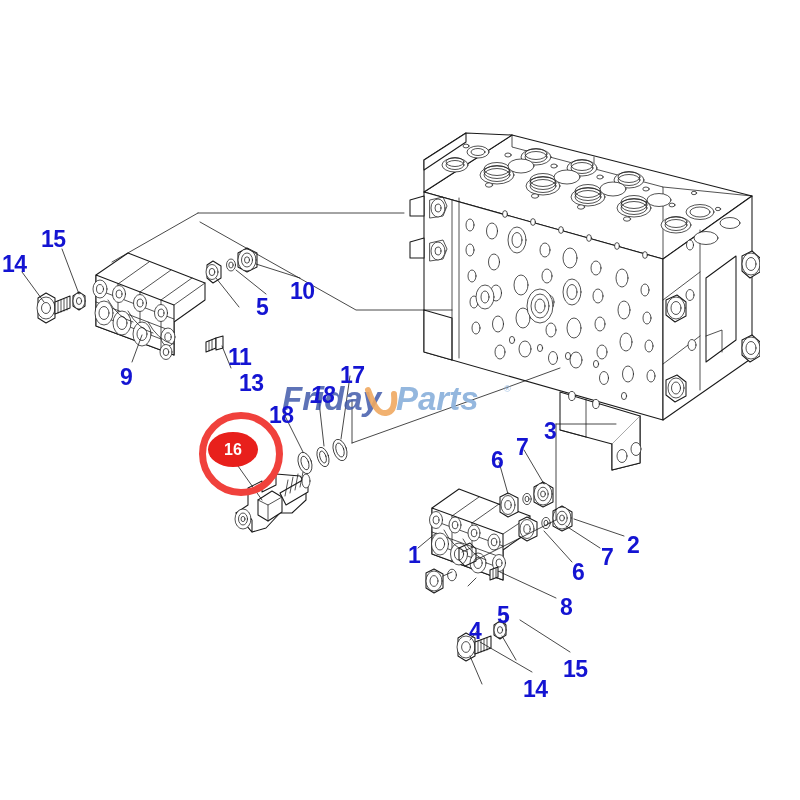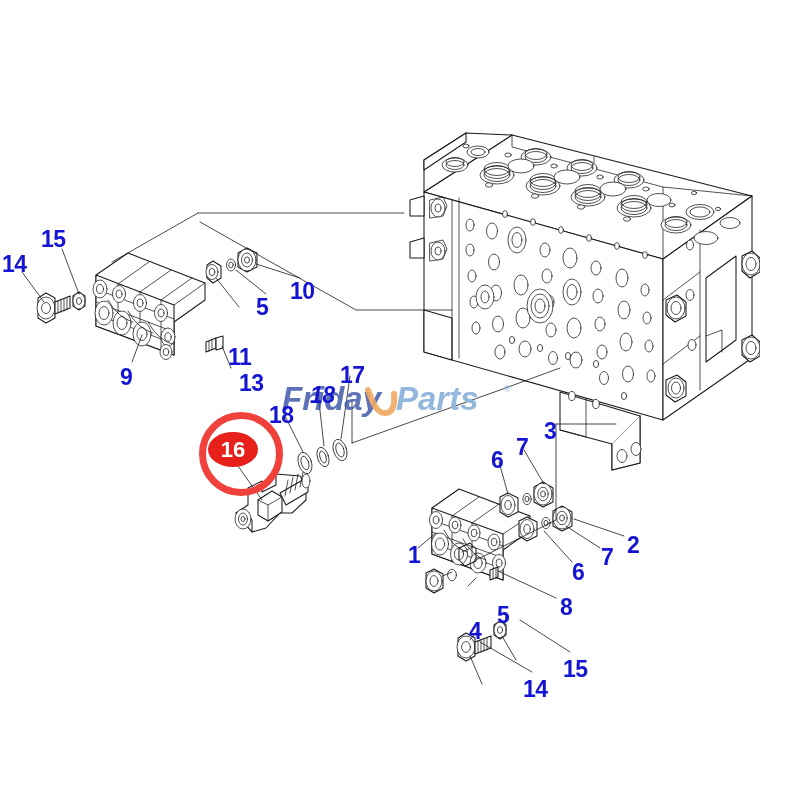--- a/index.html
+++ b/index.html
@@ -65,21 +65,21 @@
     border-radius: 50%;
     background: #e8201c;
     display: flex;
     align-items: center;
     justify-content: center;
   }
   .highlight-badge span {
     color: #ffffff;
     font-family: "Liberation Sans", sans-serif;
     font-weight: bold;
-    font-size: 22px;
+    font-size: 16px;
     line-height: 1;
   }
 </style>
 </head>
 <body>
 
 <div id="page">
 
   <svg id="diagram-svg" viewBox="0 0 800 800" xmlns="http://www.w3.org/2000/svg">
     <defs>

